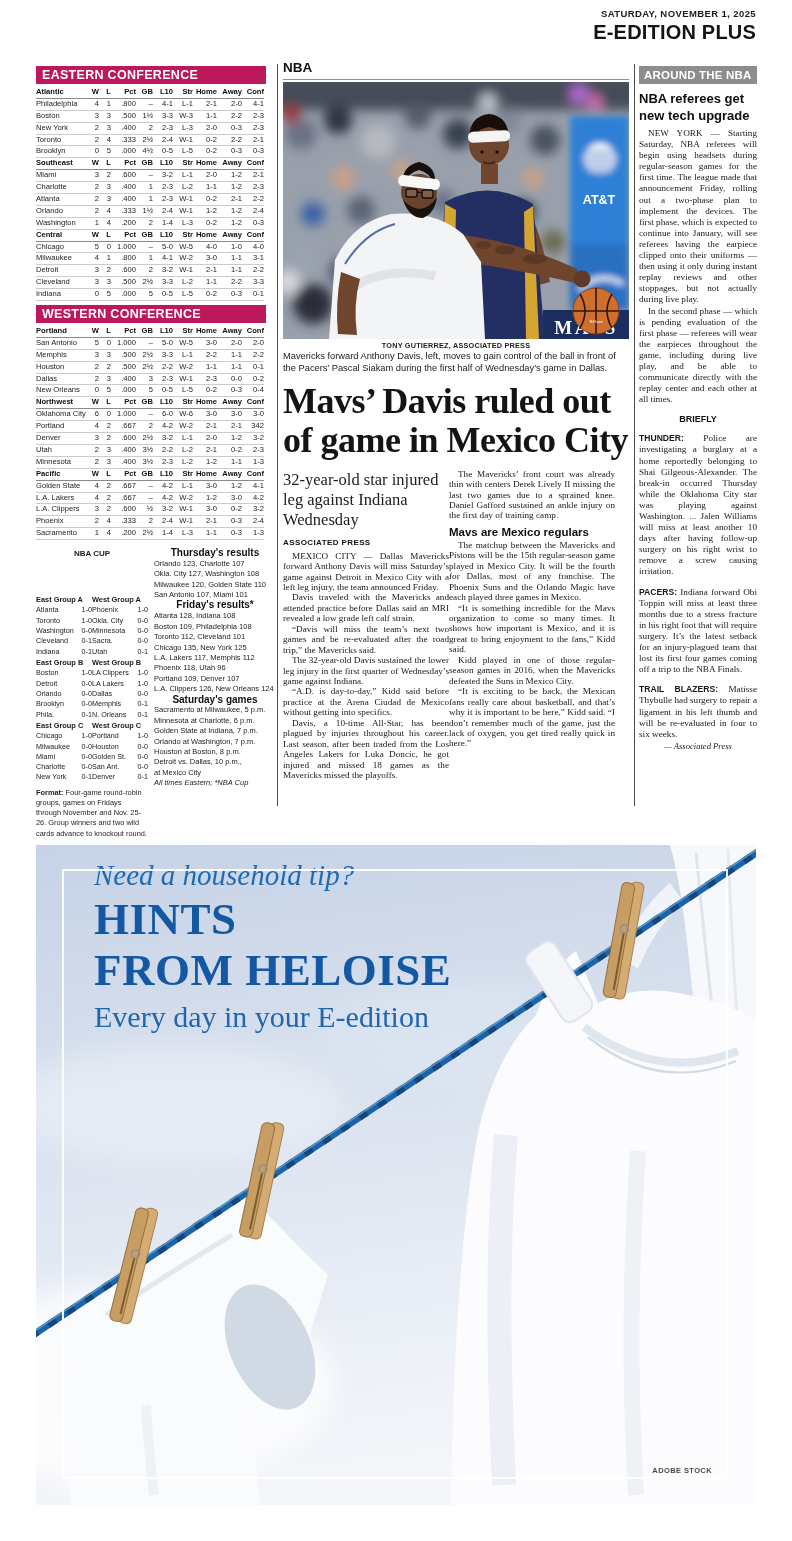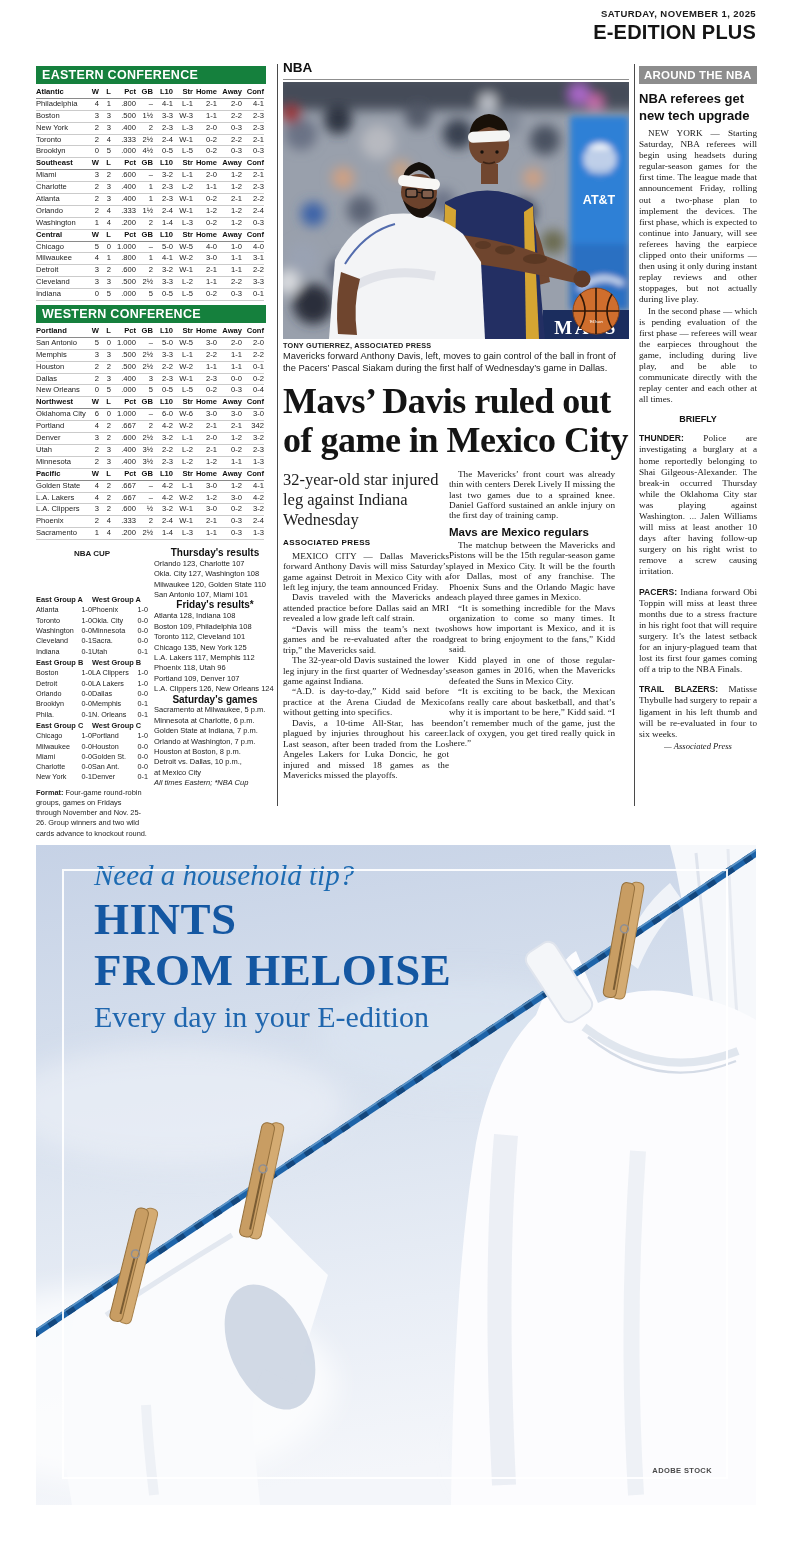--- a/index.html
+++ b/index.html
@@ -10,21 +10,21 @@
   .masthead{position:absolute;top:8px;right:36px;text-align:right;}
   .m-date{font-size:9.5px;font-weight:bold;letter-spacing:.4px;color:#1b1b1b;}
   .m-title{font-size:20px;font-weight:bold;letter-spacing:.2px;color:#141414;margin-top:2px;}
 
   
   .vrule{position:absolute;top:64px;height:742px;width:1px;background:#4a4a4a;}
   .v1{left:277px}.v2{left:634px}
 
   
   .col-left{position:absolute;left:36px;top:66px;width:240px;}
-  .conf-bar{background:#15803d;color:#fff;font-weight:bold;font-size:12.5px;line-height:18px;
+  .conf-bar{background:#be185d;color:#fff;font-weight:bold;font-size:12.5px;line-height:18px;
             height:18px;width:230px;box-sizing:border-box;padding-left:6px;letter-spacing:.3px;}
   .conf-bar.west{margin-top:4px;}
   .st-table{width:228px;margin-top:3px;}
   .st-row{display:grid;grid-template-columns:52px 11px 12px 25px 17px 20px 20px 24px 25px 22px;
           height:10.9px;line-height:10.9px;border-bottom:.7px solid #cbcbcb;font-size:7.6px;color:#222;
           white-space:nowrap;}
   .st-c{text-align:right;}
   .st-div{font-weight:bold;color:#0f0f0f;border-bottom:1px solid #8a8a8a;}
 
   .cup-wrap{display:flex;gap:6px;margin-top:8px;width:240px;}
@@ -36,21 +36,21 @@
   .cup-format{font-size:7.4px;line-height:10.2px;margin:5px 0 0;color:#1e1e1e;}
   .results{width:122px;}
   .res-head{font-weight:bold;font-size:10px;text-align:center;line-height:10.8px;color:#111;}
   .res-line{font-size:7.5px;line-height:10.4px;color:#222;white-space:nowrap;}
   .res-note{font-size:7.5px;line-height:10.4px;font-style:italic;color:#222;}
 
   
   .col-center{position:absolute;left:283px;top:60px;width:346px;}
   .kicker{font-weight:bold;font-size:13.5px;color:#101010;padding-bottom:4px;border-bottom:1px solid #8f8f8f;}
   .photo{display:block;margin-top:2px;}
-  .credit{text-align:left;font-size:7.3px;font-weight:bold;letter-spacing:.2px;color:#222;margin-top:2px;}
+  .credit{text-align:center;font-size:7.3px;font-weight:bold;letter-spacing:.2px;color:#222;margin-top:2px;}
   .caption{font-size:9.3px;line-height:11.8px;color:#1b1b1b;margin-top:1px;}
   .headline{font-family:"Liberation Serif",serif;font-weight:bold;font-size:36px;line-height:39px;
             letter-spacing:-.5px;color:#141414;margin:7px 0 9px;}
   .art-cols{display:flex;height:340px;overflow:hidden;}
   .art-col{width:166px;}
   .subhead{font-family:"Liberation Serif",serif;font-weight:normal;font-size:16.5px;line-height:20px;
            color:#1c1c1c;margin:1px 0 8px;}
   .byline{font-size:8px;font-weight:bold;letter-spacing:.4px;color:#111;margin-bottom:4px;}
   .body-p{font-family:"Liberation Serif",serif;font-size:9.2px;line-height:10.45px;text-align:justify;
           color:#181818;margin:0;text-indent:9px;}

